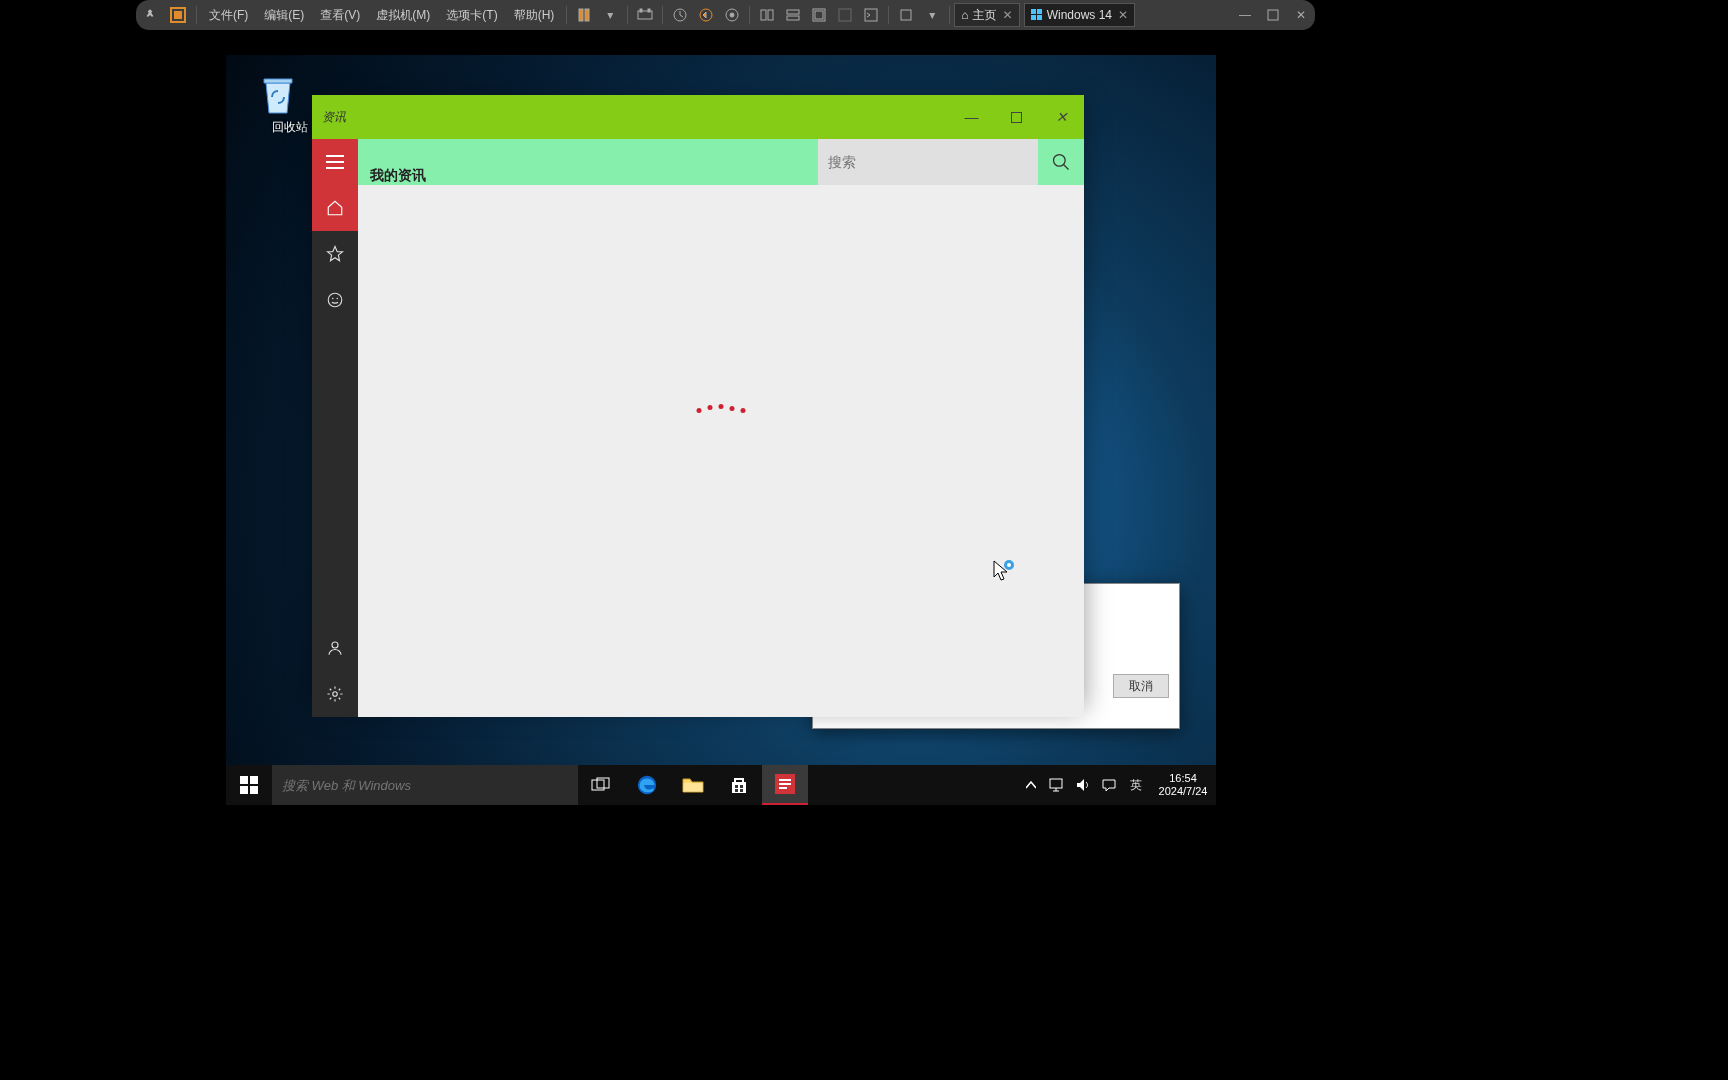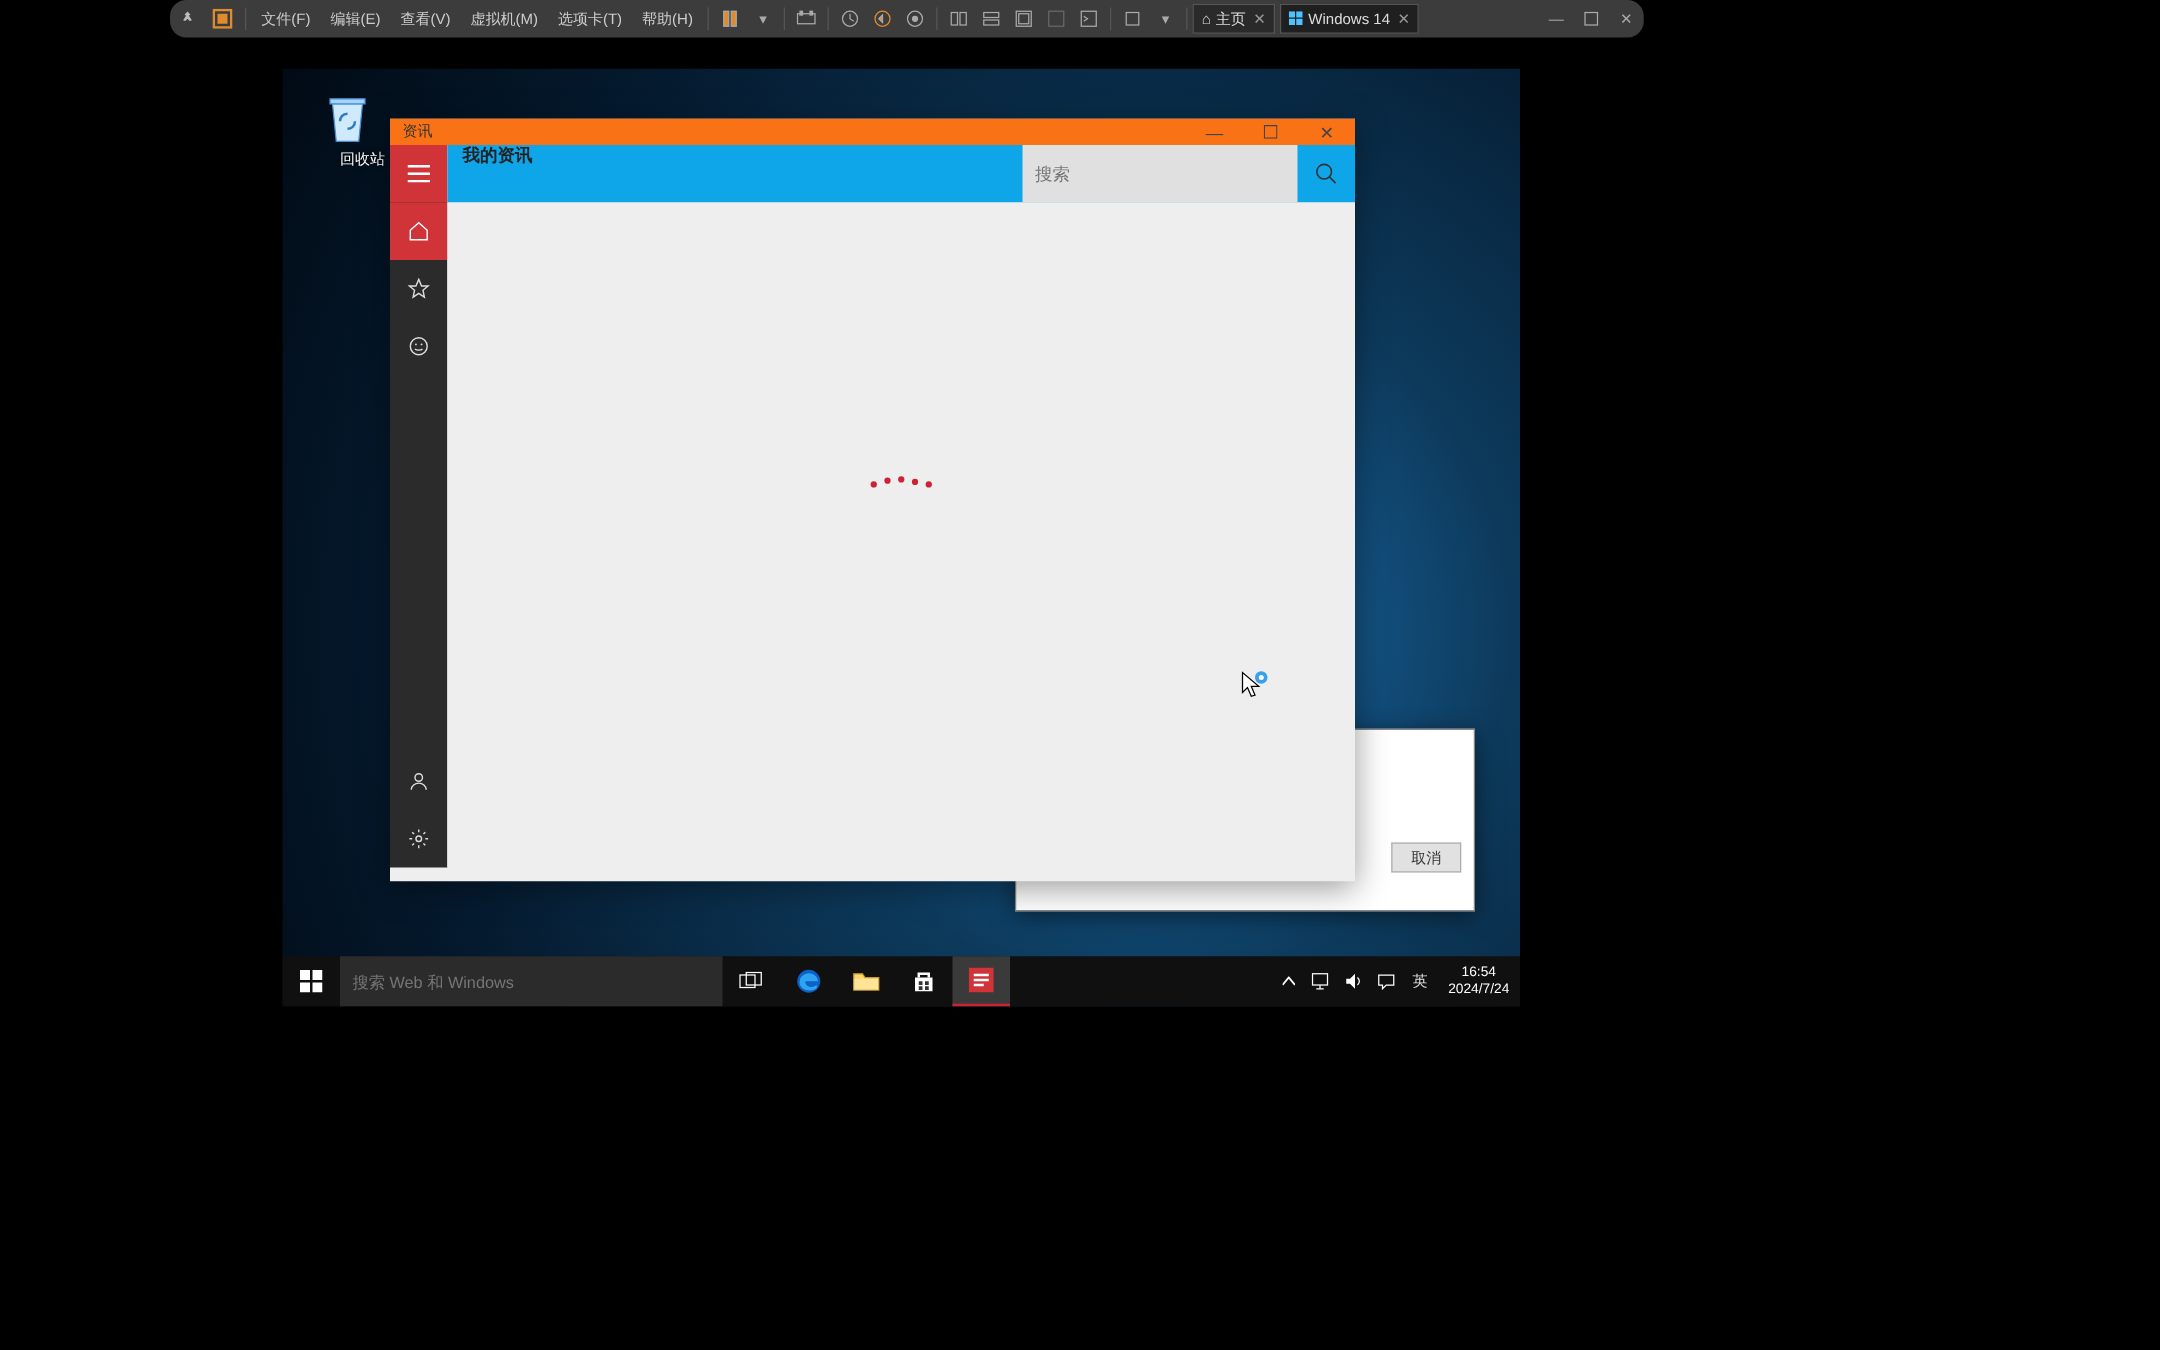--- a/index.html
+++ b/index.html
@@ -28,33 +28,33 @@
 
   .recycle-bin { position:absolute; left:22px; top:18px; width:60px; text-align:right; cursor:pointer; }
   .recycle-bin .bin-icon { width:40px; height:44px; margin:0 auto 2px; }
   .recycle-bin .bin-label { color:#fff; font-size:12px; text-shadow:0 0 3px #000; }
 
   
   .news-win {
     position:absolute; left:86px; top:40px; width:772px; height:610px;
     background:#eee; box-shadow:0 5px 25px rgba(0,0,0,.4);
   }
-  .news-titlebar { height:21px; background:#f97316; display:flex; align-items:center; padding-left:10px; font-size:12px; color:#333; }
+  .news-titlebar { height:44px; background:#84cc16; display:flex; align-items:center; padding-left:10px; font-size:12px; color:#333;font-style:italic; }
   .news-titlebar .spacer { flex:1; }
   .news-titlebar .tb-btn { width:45px; height:32px; display:flex; align-items:center; justify-content:center; font-size:14px; color:#444; cursor:pointer; }
 
   .news-body { display:flex; height:calc(100% - 32px); }
   .news-rail { width:46px; background:#2b2b2b; display:flex; flex-direction:column; }
   .rail-btn { height:46px; display:flex; align-items:center; justify-content:center; color:#ddd; cursor:pointer; }
   .rail-btn.hamburger { background:#d13438; }
   .rail-btn.active { background:#d13438; }
   .rail-spacer { flex:1; }
 
   .news-main { flex:1; display:flex; flex-direction:column; background:#eee; }
-  .news-header { height:46px; display:flex; align-items:flex-start; background:#0ea5e9; }
+  .news-header { height:46px; display:flex; align-items:flex-end; background:#86efac; }
   .news-header .title { font-weight:bold; font-size:14px; color:#222; padding-left:12px; flex:1; }
   .news-header .search-box { width:220px; height:46px; background:#e0e0e0; display:flex; align-items:center; padding-left:10px; font-size:14px; color:#888; cursor:text; border:none; outline:none; }
   .news-header .search-btn { width:46px; height:46px; display:flex; align-items:center; justify-content:center; cursor:pointer; }
   .news-content { flex:1; background:#eee; position:relative; }
   .loading-dots { position:absolute; left:50%; top:42%; transform:translateX(-50%); display:flex; gap:6px; }
   .loading-dots span { width:5px; height:5px; background:#c23; border-radius:50%; display:inline-block; }
   .loading-dots span:nth-child(2){ transform:translateY(-3px);}
   .loading-dots span:nth-child(3){ transform:translateY(-4px);}
   .loading-dots span:nth-child(4){ transform:translateY(-2px);}
 
@@ -62,21 +62,21 @@
   .cursor svg{ display:block; }
 
   
   .bg-dialog { position:absolute; left:586px; top:528px; width:368px; height:146px; background:#fff; border:1px solid #888; box-shadow:0 4px 18px rgba(0,0,0,.5); }
   .bg-dialog .progress { position:absolute; left:10px; bottom:38px; right:102px; height:12px; border:1px solid #39b54a; background:#39b54a; }
   .bg-dialog .cancel { position:absolute; right:10px; bottom:30px; width:56px; height:24px; background:#e1e1e1; border:1px solid #adadad; font-size:12px; color:#333; display:flex; align-items:center; justify-content:center; cursor:pointer; }
 
   
   .taskbar { position:absolute; left:0; bottom:0; width:100%; height:40px; background:#101010; display:flex; align-items:center; color:#fff; font-size:12px; }
   .taskbar .start { width:46px; height:40px; display:flex; align-items:center; justify-content:center; cursor:pointer; }
-  .taskbar .search { width:306px; height:40px; background:#2b2b2b; color:#8a8a8a; padding-left:10px; font-size:13px; border:none; outline:none; }
+  .taskbar .search { width:306px; height:40px; background:#2b2b2b; color:#8a8a8a; padding-left:10px; font-size:13px; border:none; outline:none;font-style:italic; }
   .taskbar .tb-icon { width:46px; height:40px; display:flex; align-items:center; justify-content:center; cursor:pointer; }
   .taskbar .tb-icon.active { background:#3a3a3a; border-bottom:2px solid #c23; }
   .taskbar .tray { margin-left:auto; display:flex; align-items:center; }
   .taskbar .tray .tr { width:26px; height:40px; display:flex; align-items:center; justify-content:center; cursor:pointer; color:#ddd; font-size:12px; }
   .taskbar .tray .ime { width:28px; }
   .taskbar .clock { width:66px; text-align:center; font-size:11px; line-height:13px; padding:6px 4px; cursor:pointer; }
 
   svg { display:block; }
 </style>
 </head>

